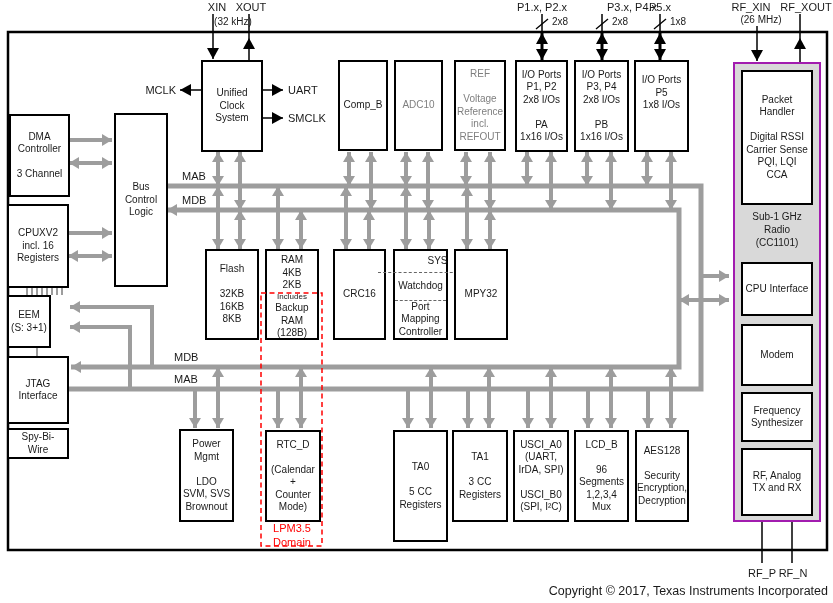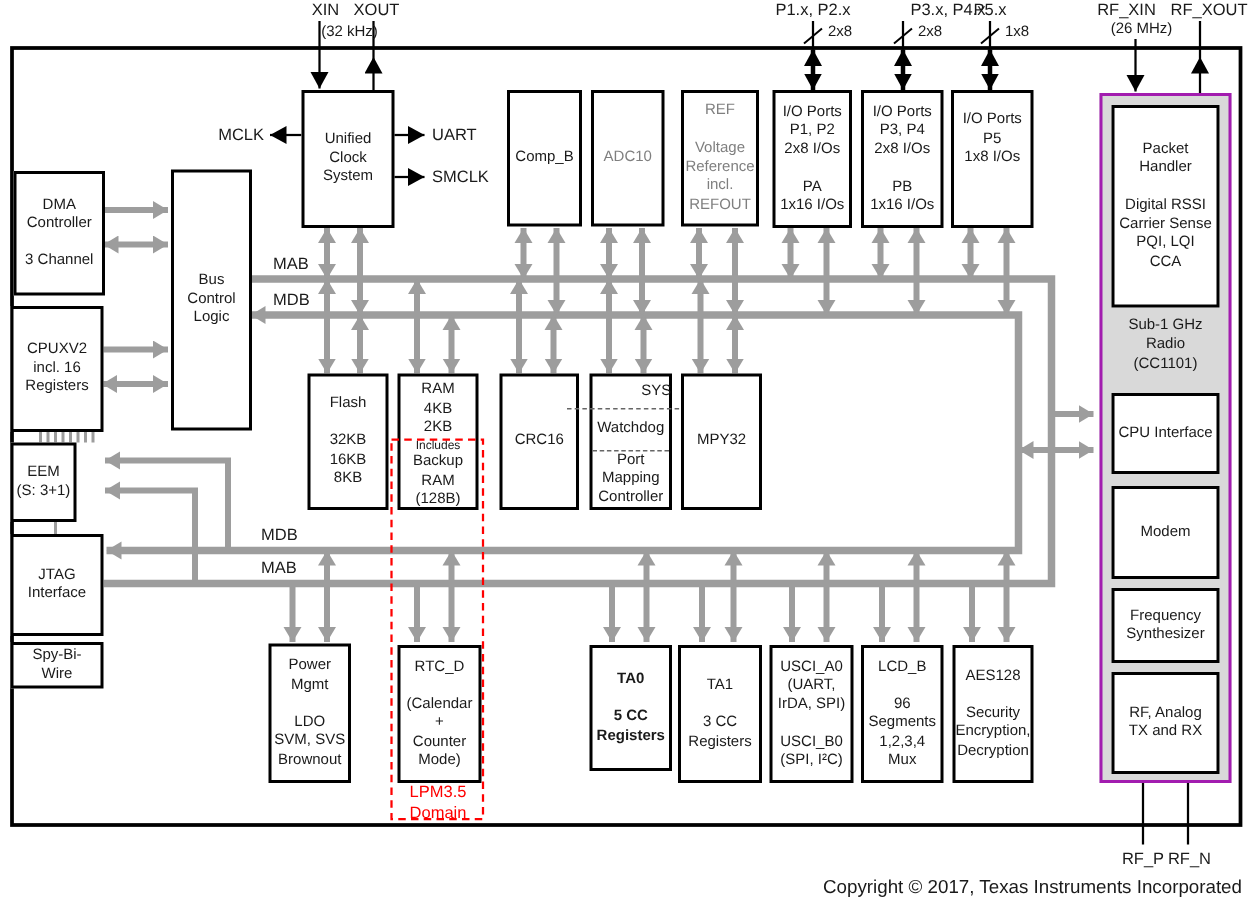--- a/index.html
+++ b/index.html
@@ -217,21 +217,21 @@
 
 LDO
 SVM, SVS
 Brownout</div>
   <div class="blk" style="left:265px;top:430px;width:56px;height:92px;">RTC_D
 
 (Calendar
 +
 Counter
 Mode)</div>
-  <div class="blk" style="left:393px;top:430px;width:55px;height:84px;font-weight:bold;">TA0
+  <div class="blk" style="left:393px;top:430px;width:55px;height:112px;">TA0
 
 5 CC
 Registers</div>
   <div class="blk" style="left:452px;top:430px;width:56px;height:92px;">TA1
 
 3 CC
 Registers</div>
   <div class="blk" style="left:513px;top:430px;width:56px;height:92px;">USCI_A0
 (UART,
 IrDA, SPI)

